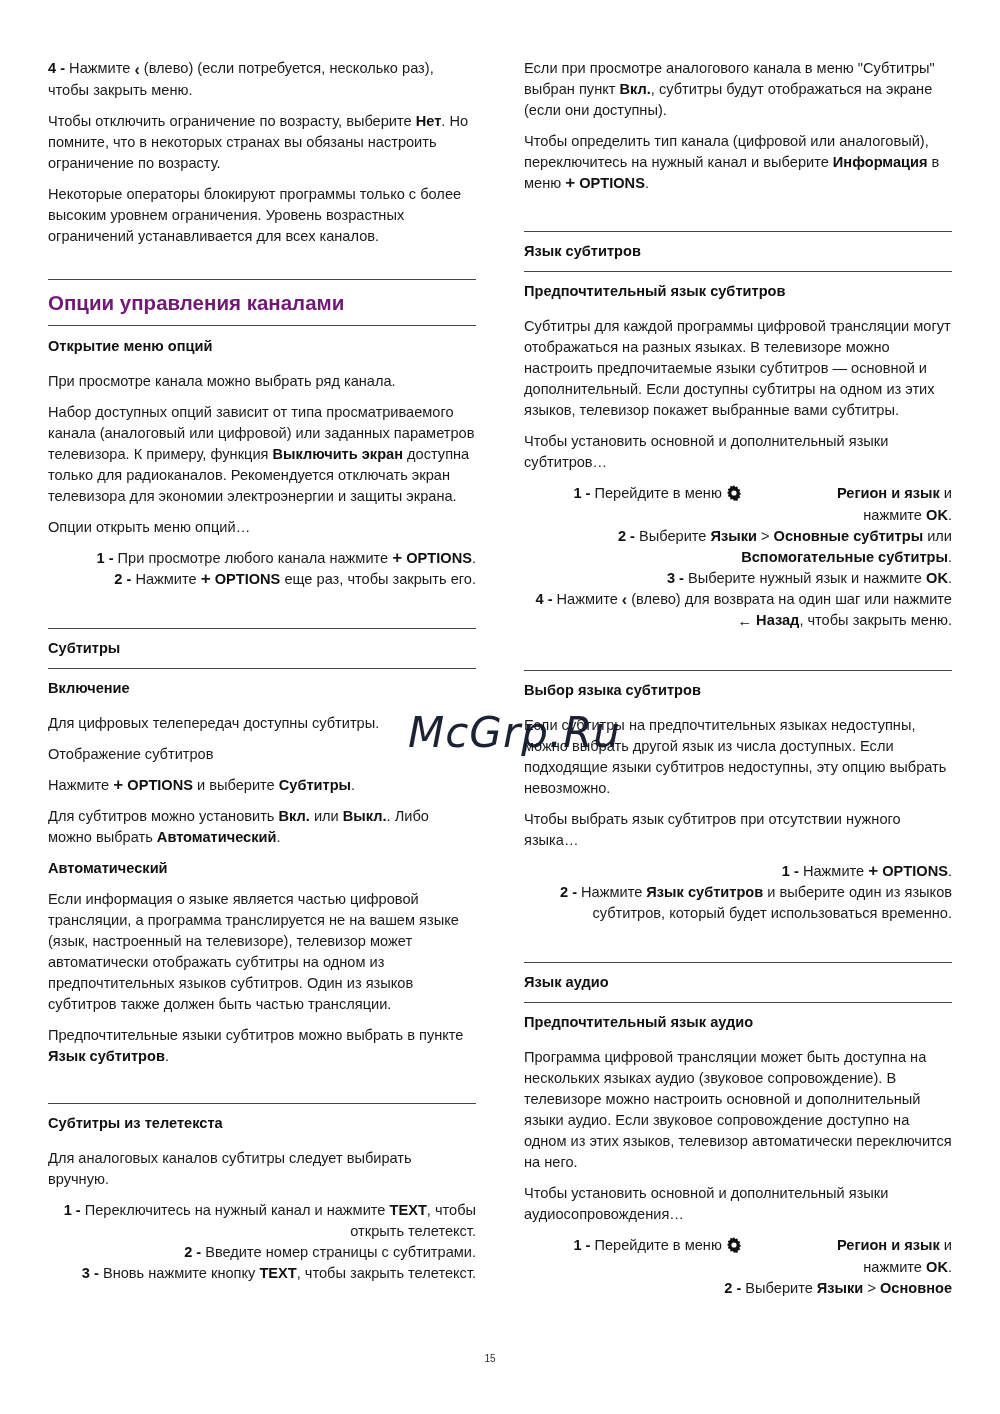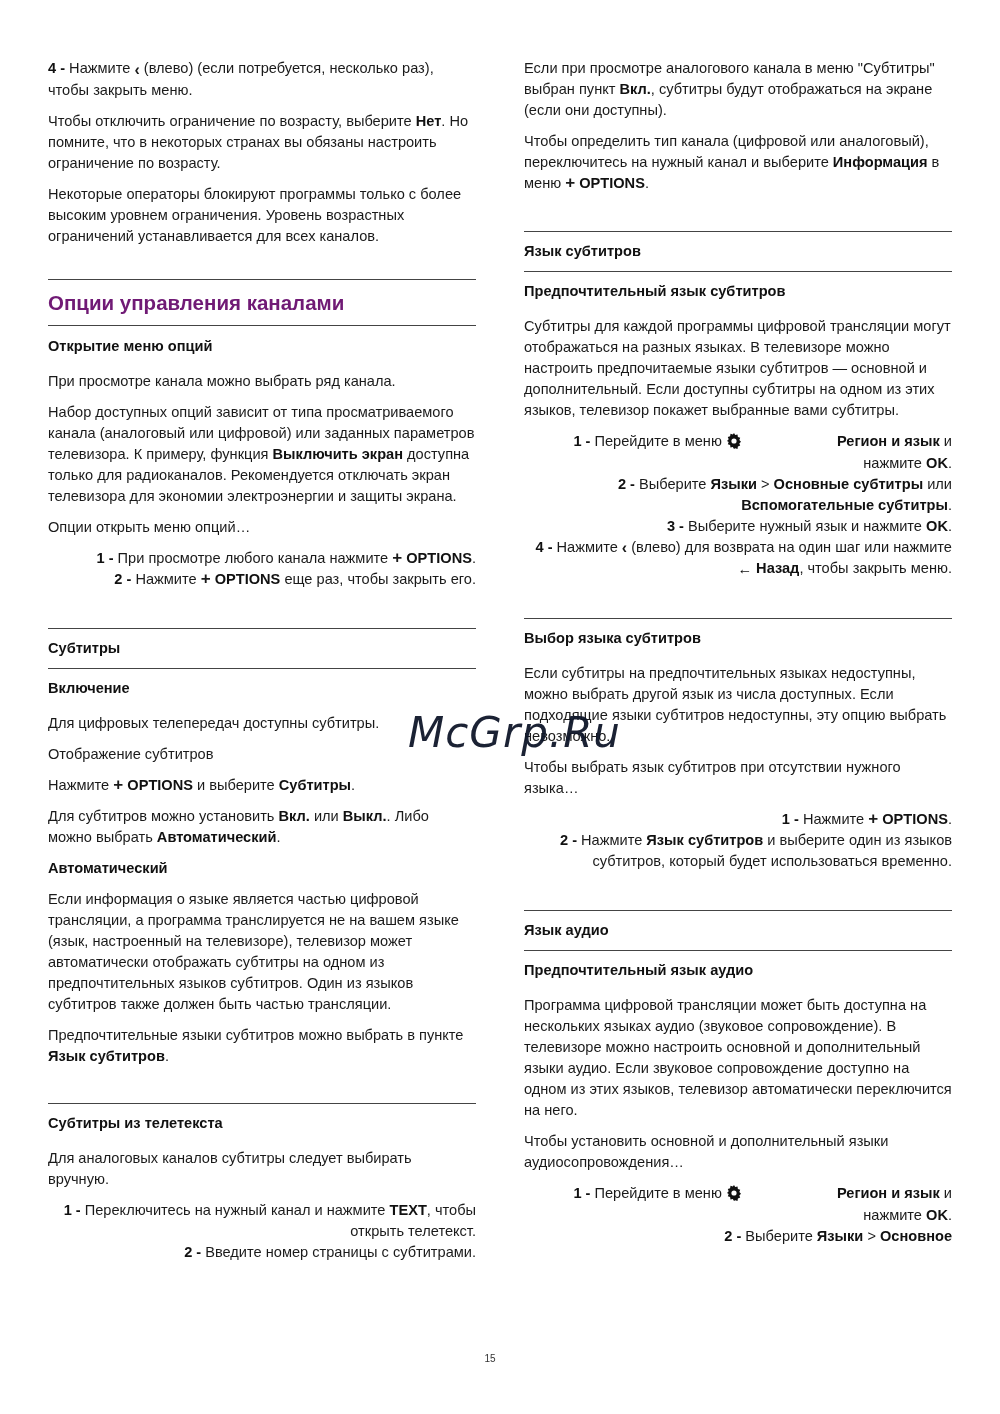--- a/index.html
+++ b/index.html
@@ -128,20 +128,23 @@
   <div class="h2">Субтитры из телетекста</div>
   <div style="height:14px"></div>
   <p>Для аналоговых каналов субтитры следует выбирать вручную.</p>
   <div class="step-list">
     <div class="step">
       <b>1 - </b><span>Переключитесь на нужный канал и нажмите </span><b>TEXT</b><span>, чтобы открыть телетекст.</span>
     </div>
     <div class="step">
       <b>2 - </b><span>Введите номер страницы с субтитрами.</span>
     </div>
+    <div class="step">
+      <b>3 - </b><span>Вновь нажмите кнопку </span><b>TEXT</b><span>, чтобы закрыть телетекст.</span>
+    </div>
   </div>
 </div>
 
 <div class="col col-right">
   <p>
     <span>Если при просмотре аналогового канала в меню "Субтитры" выбран пункт </span><b>Вкл.</b><span>, субтитры будут отображаться на экране (если они доступны).</span>
   </p>
   <p>
     <span>Чтобы определить тип канала (цифровой или аналоговый), переключитесь на нужный канал и выберите </span><b>Информация</b><span> в меню </span><span class="plus">+</span> <b>OPTIONS</b><span>.</span>
   </p>
@@ -149,20 +152,21 @@
   <div style="height:27px"></div>
   <div class="rule"></div>
   <div style="height:9px"></div>
   <div class="h2">Язык субтитров</div>
   <div style="height:9px"></div>
   <div class="rule"></div>
   <div style="height:9px"></div>
   <div class="h2">Предпочтительный язык субтитров</div>
   <div style="height:14px"></div>
   <p>Субтитры для каждой программы цифровой трансляции могут отображаться на разных языках. В телевизоре можно настроить предпочитаемые языки субтитров — основной и дополнительный. Если доступны субтитры на одном из этих языков, телевизор покажет выбранные вами субтитры.</p>
+  <p>Чтобы установить основной и дополнительный языки субтитров…</p>
   <div class="step-list">
     <div class="step">
       <b>1 - </b><span>Перейдите в меню </span><span class="icon gear"><svg viewBox="0 0 16 16">
             <path fill="#111" d="M8 0l1.2 2.1 2.3-.6.4 2.4 2.3.9-.9 2.2 1.7 1.7-1.7 1.7.9 2.2-2.3.9-.4 2.4-2.3-.6L8 16l-1.2-2.1-2.3.6-.4-2.4-2.3-.9.9-2.2L1 8l1.7-1.7-.9-2.2 2.3-.9.4-2.4 2.3.6z"></path>
             <circle cx="8" cy="8" r="2.6" fill="#fff"></circle>
           </svg></span><span class="spacer-big"></span><b>Регион и язык</b><span> и нажмите </span><b>OK</b><span>.</span>
     </div>
     <div class="step">
       <b>2 - </b><span>Выберите </span><b>Языки</b><span> &gt; </span><b>Основные субтитры</b><span> или </span><b>Вспомогательные субтитры</b><span>.</span>
     </div>

